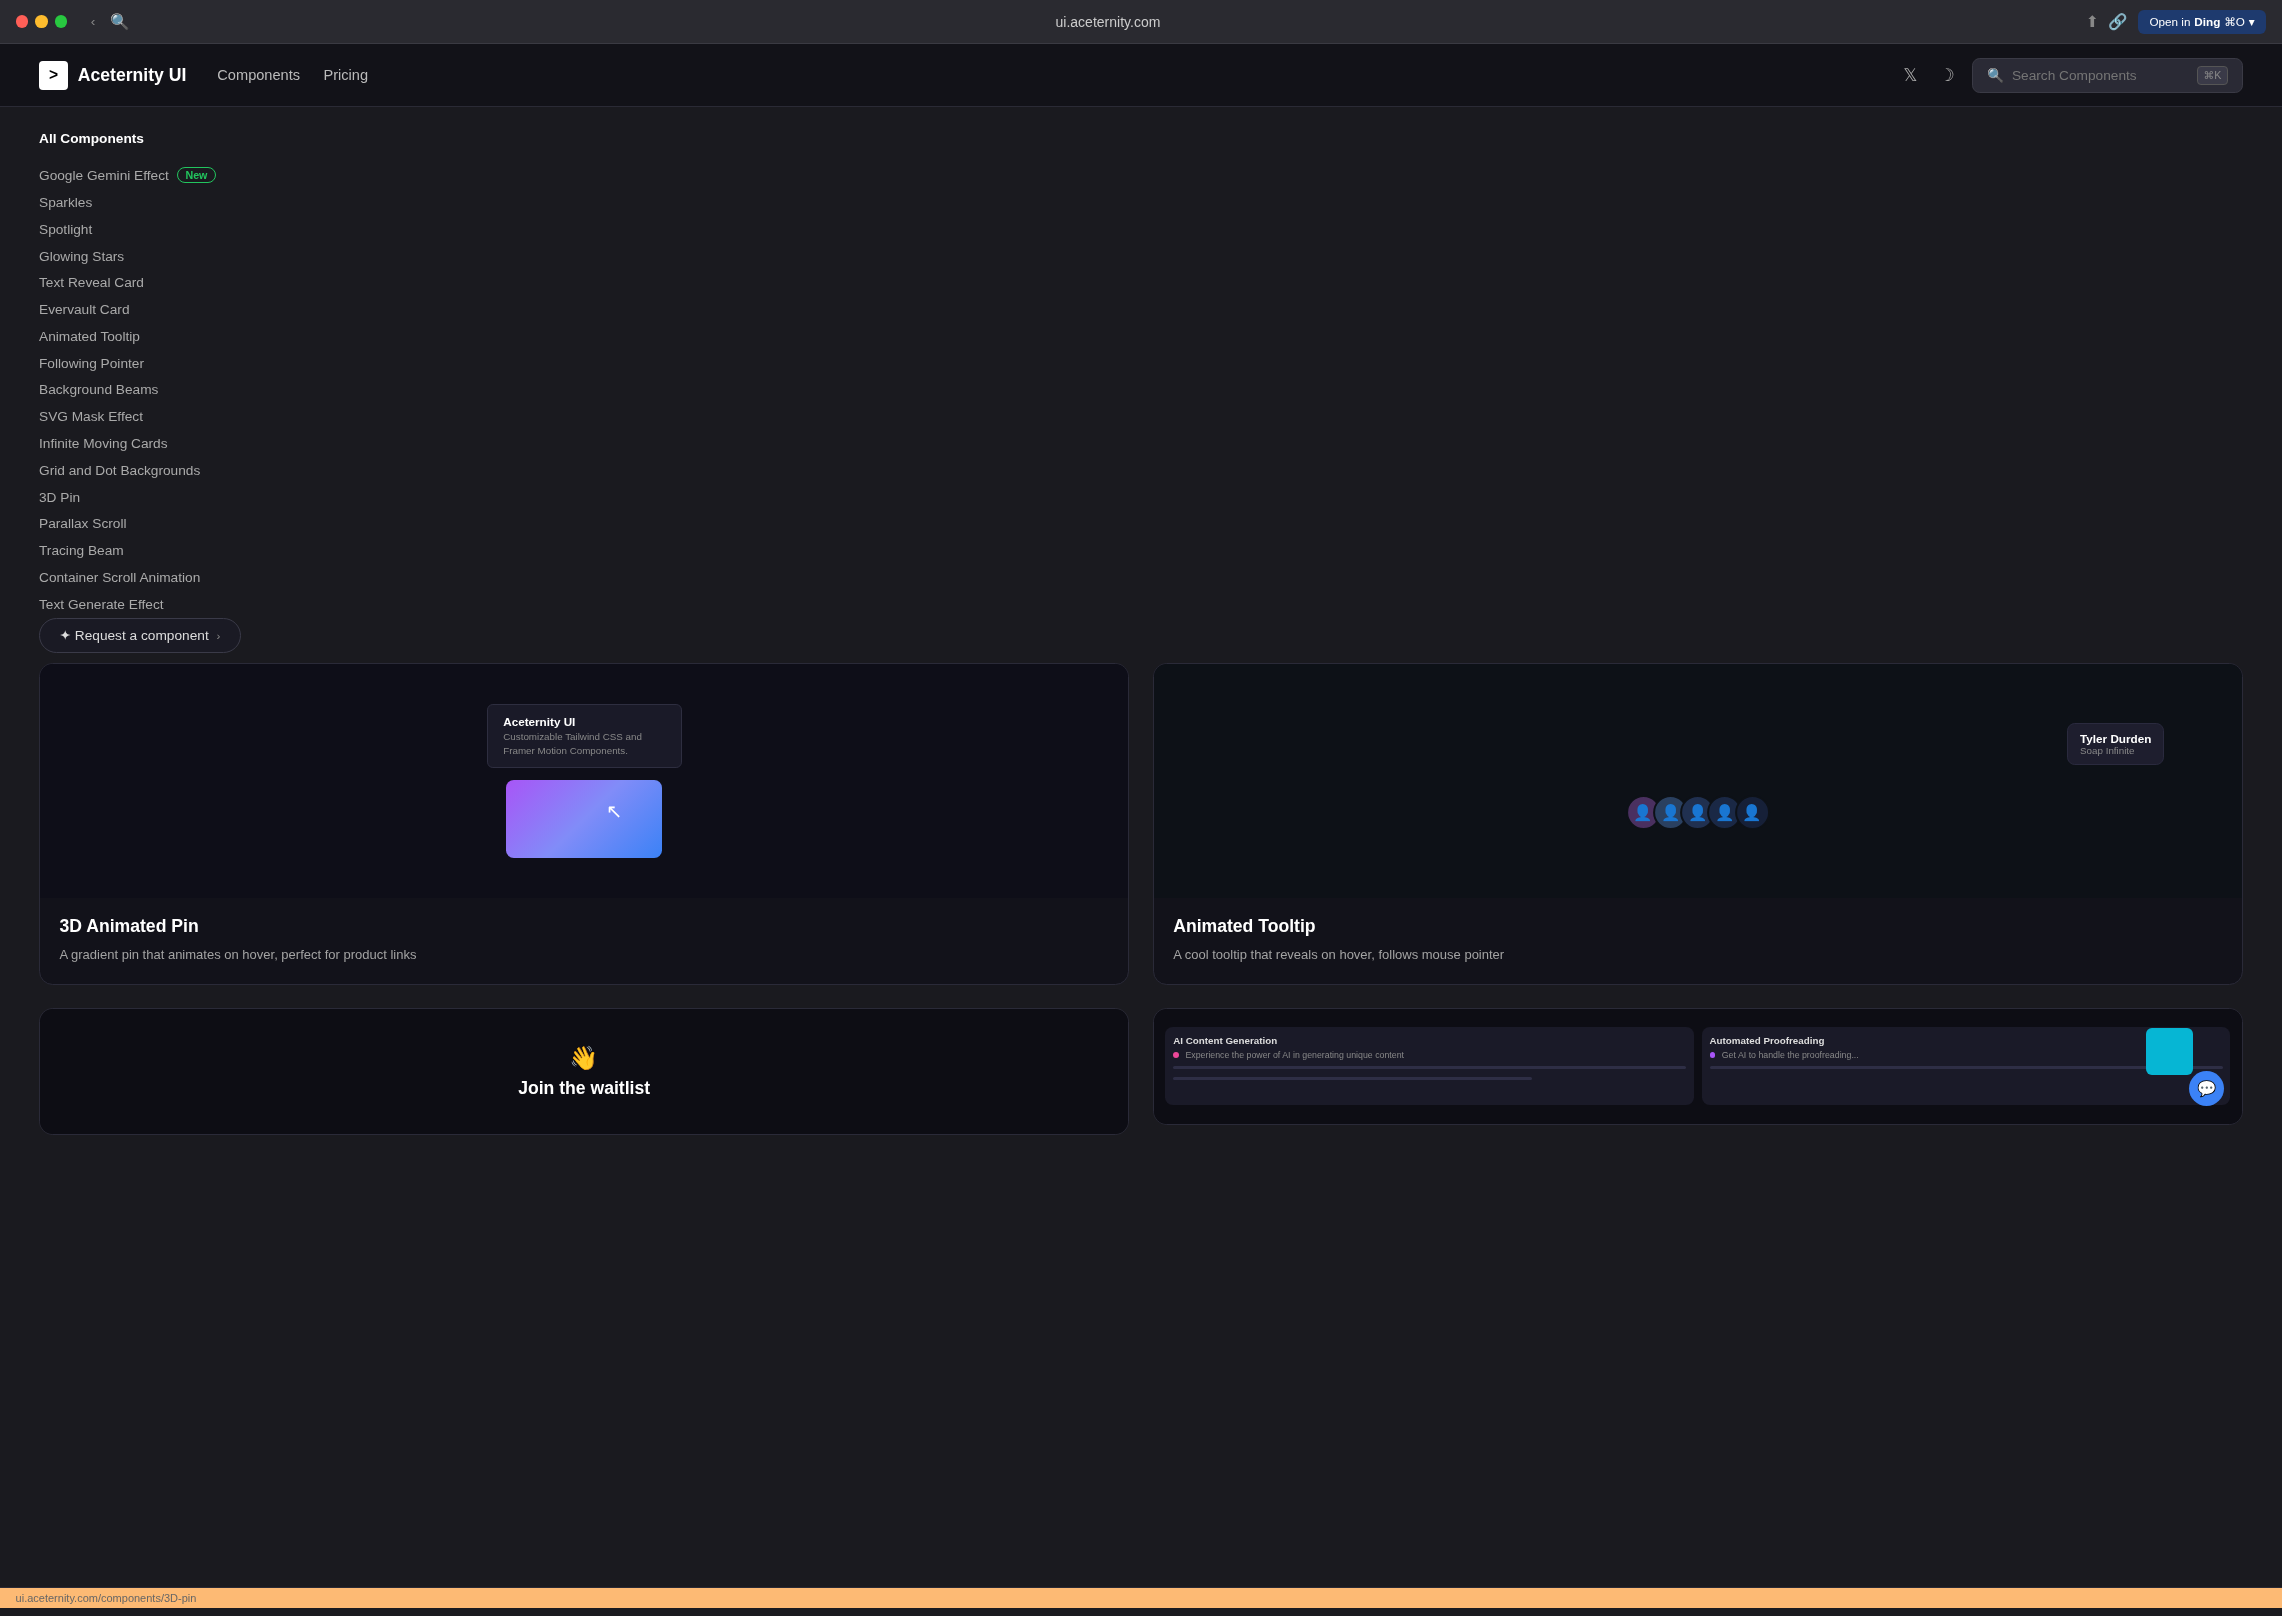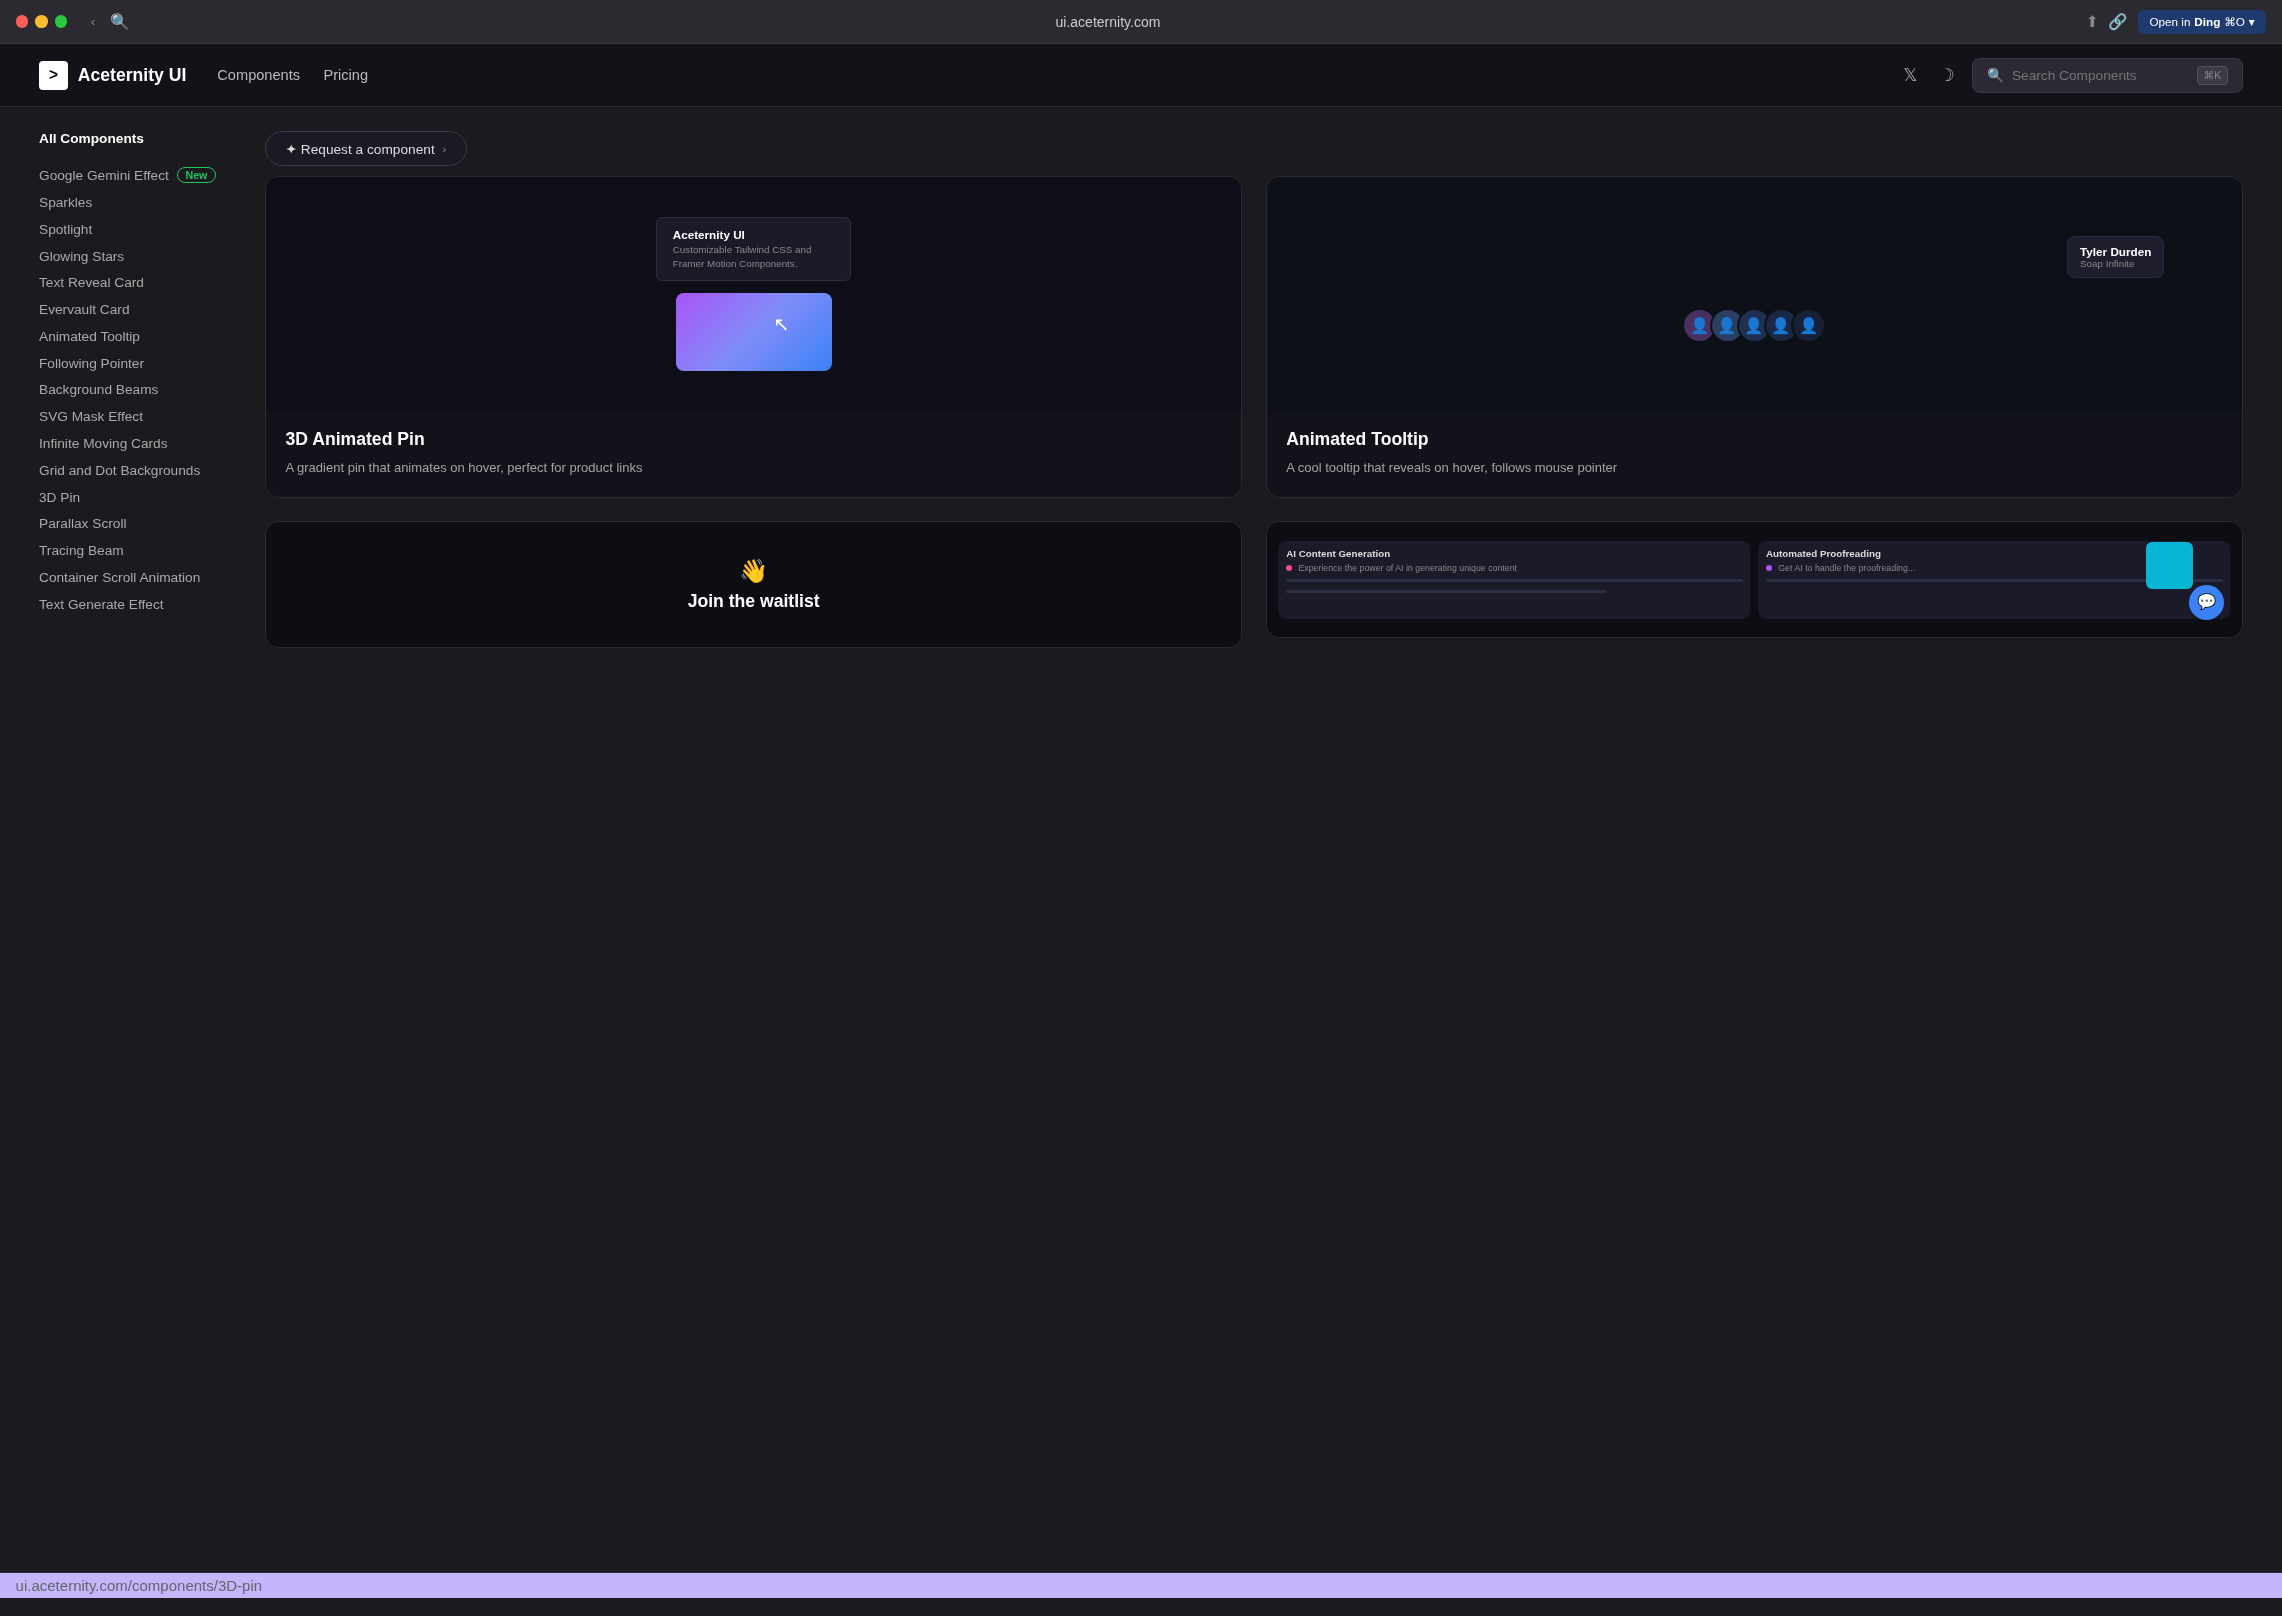--- a/index.html
+++ b/index.html
@@ -156,21 +156,21 @@
       border-radius: 3.9px;
       padding: 2px 5.9px;
       font-size: 10.7px;
       color: #888;
     }
 
     
     .layout {
       display: flex;
       padding: 23.4px 39px;
-      gap: 31px;
+      flex-direction: column;
     }
 
     
     .sidebar {
       min-width: 195px;
       flex-shrink: 0;
     }
     .sidebar-title {
       font-weight: 700;
       font-size: 13.7px;
@@ -425,27 +425,27 @@
     }
     .card-desc {
       font-size: 13px;
       color: #a3a3a3;
       line-height: 1.5;
     }
 
     
     .status-bar {
       position: fixed;
-      bottom: 18px;
+      bottom: 8px;
       left: 0;
       right: 0;
-      background: #c4b5fd;
+      background: #fdba74;
       border-top: 1px solid #2a2a35;
       padding: 3.9px 15.6px;
-      font-size: 15px;
+      font-size: 11px;
       color: #666;
     }
   </style>
 </head>
 <body>
 
 <div class="window-chrome">
   <div class="traffic-lights">
     <div class="traffic-light tl-red"></div>
     <div class="traffic-light tl-yellow"></div>

